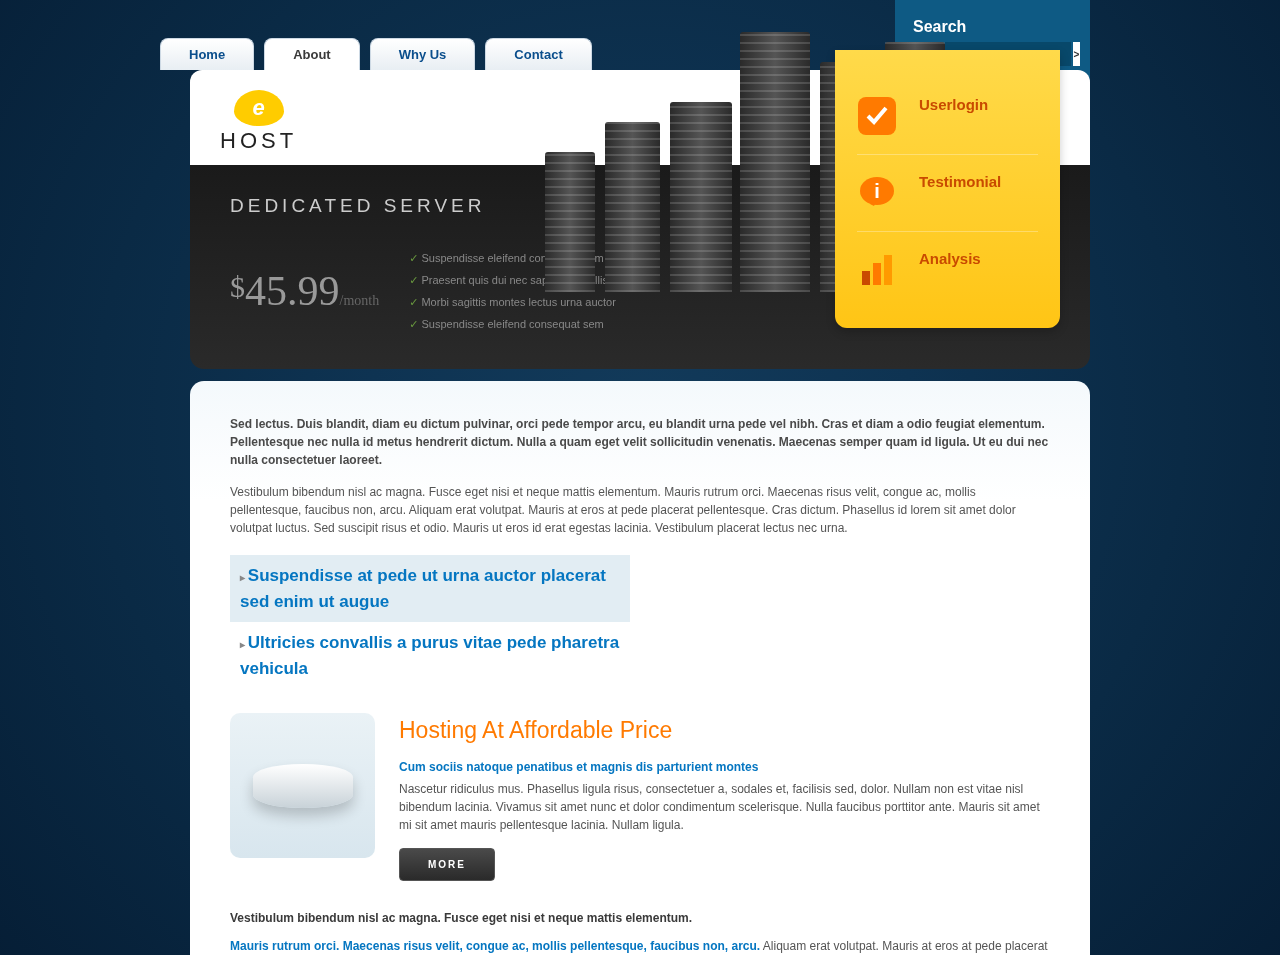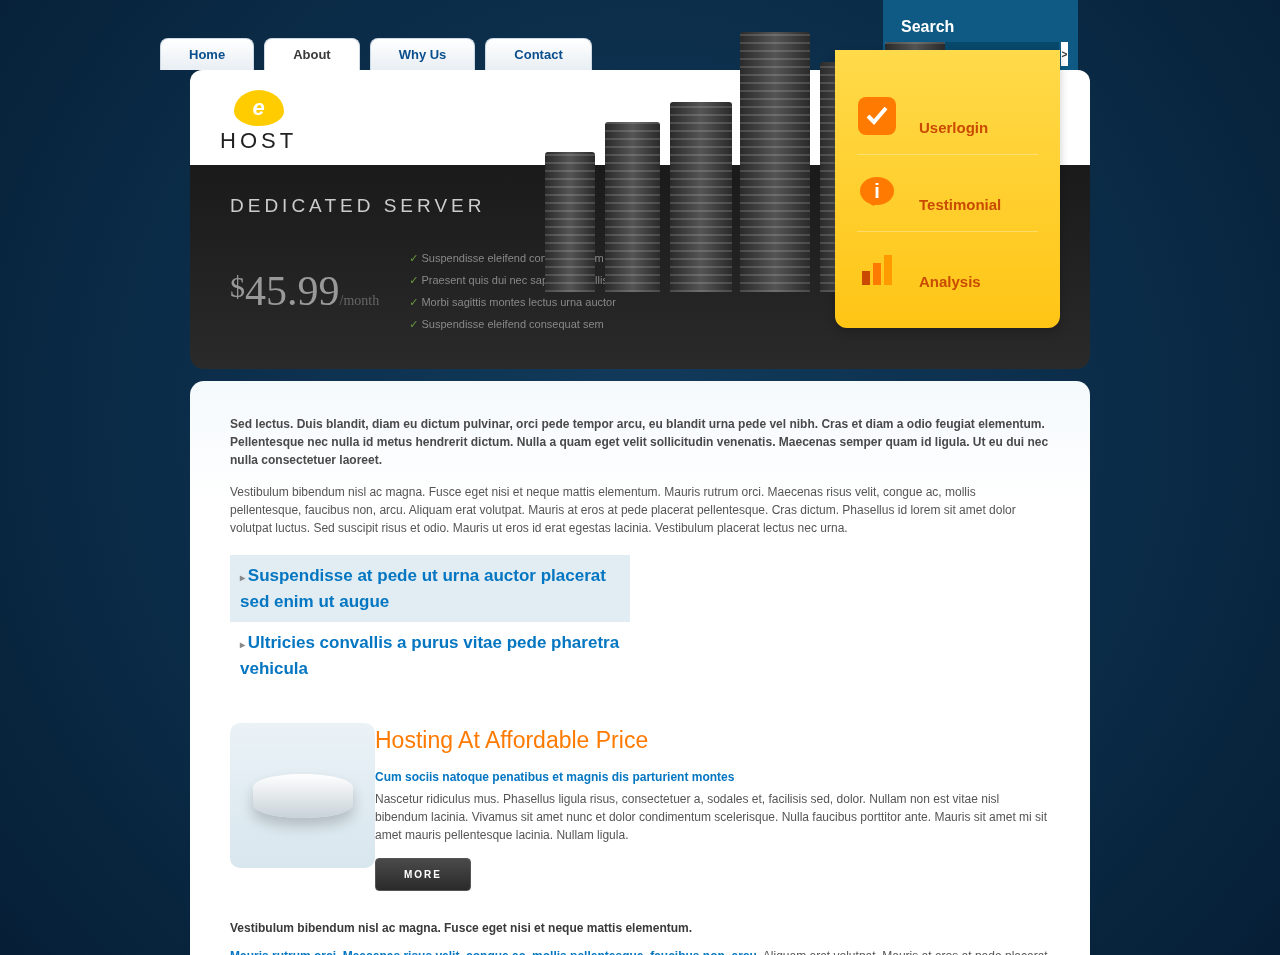--- a/index.html
+++ b/index.html
@@ -1,54 +1,54 @@
 <!DOCTYPE html>
 <html><head>
 <meta charset="utf-8">
 <style>
 *{margin:0;padding:0;box-sizing:border-box}
 body{font-family:Tahoma,Arial,sans-serif;background:radial-gradient(ellipse at 50% 40%,#123a5a 0%,#0e3352 30%,#0a2a45 60%,#051c33 100%);min-height:955px;width:1280px;position:relative}
 .container{width:900px;margin:0 auto;position:relative;padding-top:38px}
 .nav{display:flex;gap:10px;margin-left:-30px}
 .tab{background:linear-gradient(#fff,#e8eef3);border-radius:8px 8px 0 0;padding:8px 28px;font-size:13px;font-weight:bold;color:#0a4e8c;cursor:pointer;border:1px solid #cdd9e4;border-bottom:none}
 .tab.active{background:#fff;color:#3a3a3a}
-.search-box{position:absolute;top:0;right:12px;width:195px;background:#0e5a84;padding:18px 10px 14px 18px}
+.search-box{position:absolute;top:0;right:0;width:195px;background:#0e5a84;padding:18px 10px 14px 18px}
 .search-label{color:#fff;font-size:16px;font-weight:bold;margin-bottom:6px;font-family:Arial}
 .search-row{display:flex;gap:2px}
 .search-input{flex:1;background:#08486a;border:none;padding:6px 8px;color:#a8c5d8;font-size:11px}
 .search-btn{background:#fff;border:none;width:20px;font-size:10px;font-weight:bold;color:#333;cursor:pointer}
 .hero-wrap{position:relative}
 .white-top{background:#fff;border-radius:12px 12px 0 0;height:95px;position:relative;overflow:hidden}
 .logo{position:absolute;left:30px;top:20px}
 .logo-badge{width:50px;height:36px;background:#ffcc00;border-radius:50%/60% 60% 40% 40%;display:flex;align-items:center;justify-content:center;color:#fff;font-size:22px;font-style:italic;font-weight:bold;margin:0 auto 2px}
 .logo-text{font-size:22px;letter-spacing:4px;color:#222;font-family:Liberation Sans, sans-serif}
 .servers{position:absolute;left:330px;top:-38px;width:480px;height:280px;z-index:5;pointer-events:none}
 .server-tower{position:absolute;background:linear-gradient(90deg,#2a2a2a,#555,#2a2a2a);border-radius:3px 3px 0 0}
 .server-tower::before{content:'';position:absolute;inset:0;background:repeating-linear-gradient(0deg,rgba(255,255,255,0.15) 0,rgba(255,255,255,0.15) 2px,transparent 2px,transparent 8px)}
 .sidebar{position:absolute;right:30px;top:-20px;width:225px;background:linear-gradient(#ffda4a,#ffc515);border-radius:0 0 12px 12px;padding:28px 22px 20px;z-index:10;box-shadow:0 4px 10px rgba(0,0,0,0.2)}
-.side-item{display:flex;align-items:flex-end;gap:22px;padding:18px 0;border-bottom:1px solid rgba(255,255,255,0.3)}
+.side-item{display:flex;align-items:flex-start;gap:22px;padding:18px 0;border-bottom:1px solid rgba(255,255,255,0.3)}
 .side-item:last-child{border-bottom:none}
 .side-icon{width:40px;height:40px;display:flex;align-items:center;justify-content:center}
 .side-label{color:#c94a00;font-size:15px;font-weight:bold}
 .dark-panel{background:linear-gradient(#1a1a1a,#2a2a2a);border-radius:0 0 14px 14px;padding:30px 40px 34px;color:#999;position:relative}
 .dedicated{color:#ccc;font-size:19px;letter-spacing:4px;font-weight:300;margin-bottom:30px}
 .price-row{display:flex;align-items:center;gap:30px}
 .price{color:#999;font-family:Georgia,serif;font-size:42px}
 .dollar{font-size:30px;vertical-align:8px}
 .per{font-size:14px;color:#666}
 .features{font-size:11px;color:#888;line-height:2;flex:1;max-width:300px}
 .feat::before{content:'✓ ';color:#6a9b3f}
 .content{background:linear-gradient(#f4f9fc,#fff 120px);border-radius:14px;padding:34px 40px 50px;margin-top:12px;color:#555;font-size:12px;line-height:1.5}
 h1{color:#ff7a00;font-size:42px;font-weight:normal;margin-bottom:18px;font-family:'Trebuchet MS',sans-serif}
 .intro{font-weight:bold;margin-bottom:14px;color:#4a4a4a}
 .link-list{margin:18px 0;width:400px}
 .link-item{padding:8px 10px;font-size:17px;font-weight:bold;color:#0576c1;cursor:pointer}
 .link-item.hl{background:#e2edf3}
 .arrow::before{content:'▸ ';color:#888;font-size:10px}
-.prod-row{display:flex;margin-top:34px}
+.prod-row{display:flex;gap:24px;margin-top:24px}
 .prod-img{width:145px;height:145px;background:linear-gradient(#eaf2f6,#d8e6ee);border-radius:10px;display:flex;align-items:center;justify-content:center}
 .device{width:100px;height:44px;background:linear-gradient(#fff,#c8d2d8);border-radius:50%/30%;box-shadow:0 8px 14px rgba(0,0,0,0.2)}
 .prod-body{flex:1}
 h2{color:#ff7a00;font-size:23px;font-weight:normal;margin-bottom:10px;font-family:'Trebuchet MS',sans-serif}
 .sub{color:#0576c1;font-weight:bold;font-size:12px;margin-bottom:4px}
 .more-btn{display:inline-block;background:linear-gradient(#4a4a4a,#2a2a2a);color:#fff;font-size:10px;font-weight:bold;letter-spacing:2px;padding:8px 28px;border-radius:4px;margin-top:14px;cursor:pointer;border:1px solid #555}
 .bold{font-weight:bold;color:#3a3a3a;margin-top:28px;margin-bottom:10px}
 .link{color:#0576c1;font-weight:bold}
 </style>
 </head>

